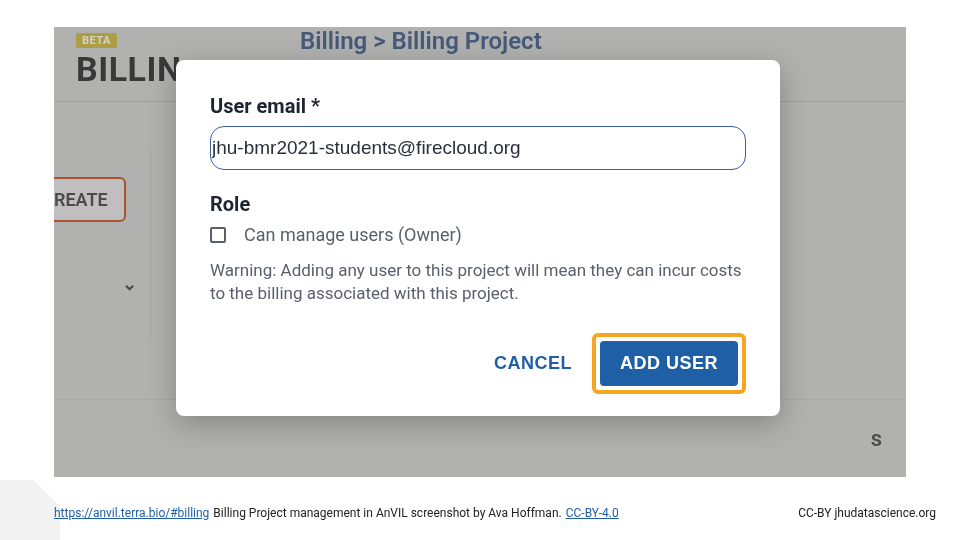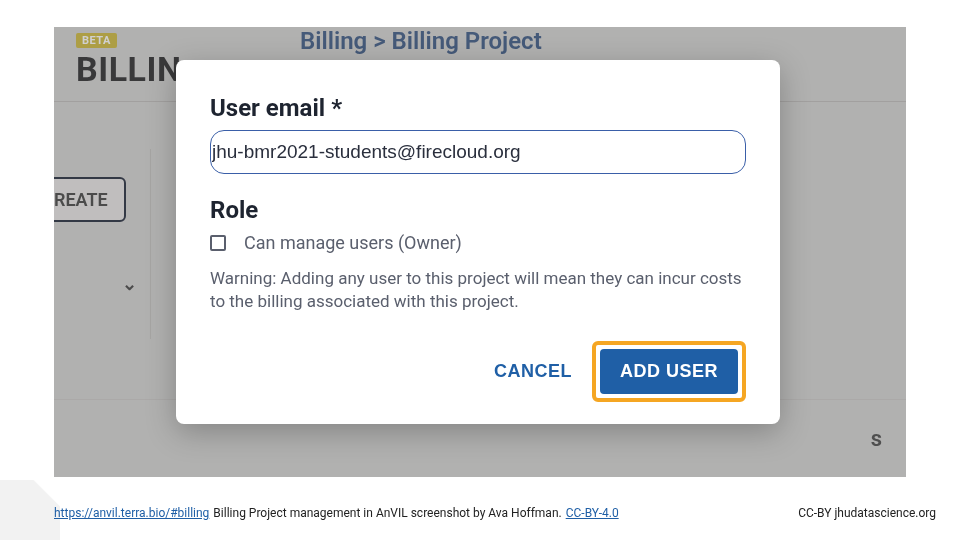--- a/index.html
+++ b/index.html
@@ -6,31 +6,31 @@
   html, body { width: 960px; height: 540px; font-family: -apple-system, BlinkMacSystemFont, "Segoe UI", Roboto, Helvetica, Arial, sans-serif; overflow: hidden; background: #fff; }
   .stage { position: relative; width: 956px; height: 540px; }
 
   
   .bg-area { position: absolute; left: 54px; top: 27px; width: 852px; height: 450px; background: #d0cfce; overflow: hidden; }
   .overlay-dim { position:absolute; inset:0; background: rgba(120,120,120,0.35); pointer-events:none; }
 
   .beta-badge { position:absolute; left:22px; top:6px; background:#c9b32a; color:#fff; font-size:11px; font-weight:700; padding:1px 6px; border-radius:2px; letter-spacing:0.5px; }
   .billing-word { position:absolute; left:22px; top:22px; font-size:34px; font-weight:700; color:#17171a; letter-spacing:0.5px; }
   .breadcrumb { position:absolute; left:246px; top:0px; font-size:24px; font-weight:600; color:#2a4a7a; }
-  .create-btn { position:absolute; left:-12px; top:150px; border:2px solid #0f172a; border-radius:6px; padding:10px 16px 10px 10px; font-size:18px; font-weight:600; color:#333; background:#e6e4e3;text-align:center; }
+  .create-btn { position:absolute; left:-12px; top:150px; border:2px solid #c2410c; border-radius:6px; padding:10px 16px 10px 10px; font-size:18px; font-weight:600; color:#333; background:#e6e4e3;text-align:center; }
   .chevron { position:absolute; left:68px; top:246px; font-size:18px; font-weight:700; color:#333; }
   .bg-line1 { position:absolute; left:0; right:0; top:74px; height:1px; background:#b8b6b4; }
   .bg-vert { position:absolute; left:96px; top:122px; width:1px; height:190px; background:#bfbdbb; }
   .bg-line2 { position:absolute; left:0; right:0; top:372px; height:1px; background:#c6c4c2; }
   .mem-s { position:absolute; right:24px; bottom:26px; font-size:22px; font-weight:600; color:#3a3a3a; }
 
   
   .modal { position:absolute; left:176px; top:60px; width:604px; background:#fff; border-radius:8px; box-shadow:0 8px 30px rgba(0,0,0,0.25); padding:34px 34px 22px 34px; }
   .modal h2 { font-size:24px; font-weight:700; color:#242a3a; margin-bottom:22px; }
-  .lbl { font-size:24px; font-weight:700; color:#1e2430; margin-bottom:8px; }
+  .lbl { font-size:20px; font-weight:700; color:#1e2430; margin-bottom:8px; }
   .email-input { width:100%; border:1px solid #3a5fa8; border-radius:14px; padding:10px 1px; font-size:19px; color:#2a2f3d; margin-bottom:22px; outline:none; }
   .role-row { display:flex; align-items:center; gap:18px; margin-bottom:14px; }
   .role-check { width:16px; height:16px; border:2px solid #5a5f6d; border-radius:2px; display:inline-block; background:#fff; }
   .role-label { font-size:18px; color:#5a5f6d; }
   .warn { font-size:17px; color:#5a5f6d; line-height:1.35; margin-bottom:28px; }
   .actions { display:flex; justify-content:flex-end; align-items:center; gap:20px; }
   .cancel-btn { color:#1f5fa6; font-size:18px; font-weight:700; letter-spacing:0.5px; background:none; border:none; cursor:pointer; }
   .highlight-ring { border:4px solid #f5a623; border-radius:6px; padding:4px; display:inline-block; }
   .add-btn { background:#1f5fa6; color:#fff; font-size:18px; font-weight:700; letter-spacing:0.5px; border:none; border-radius:4px; padding:12px 20px; cursor:pointer; }
 

